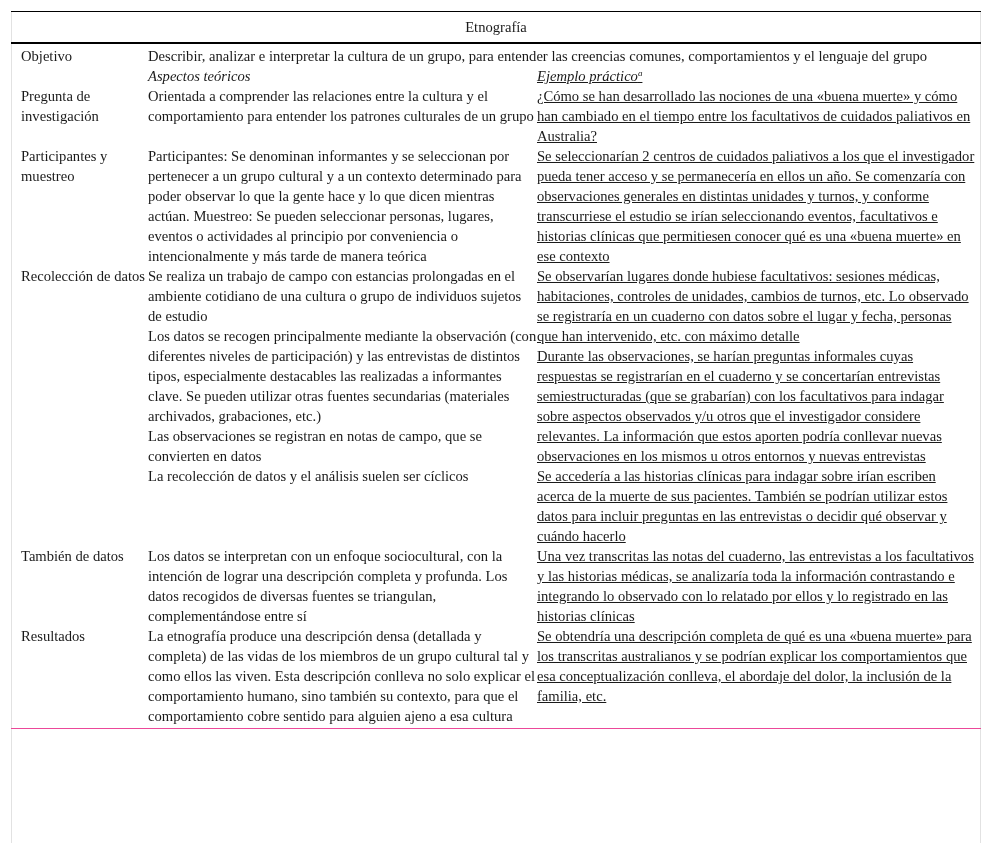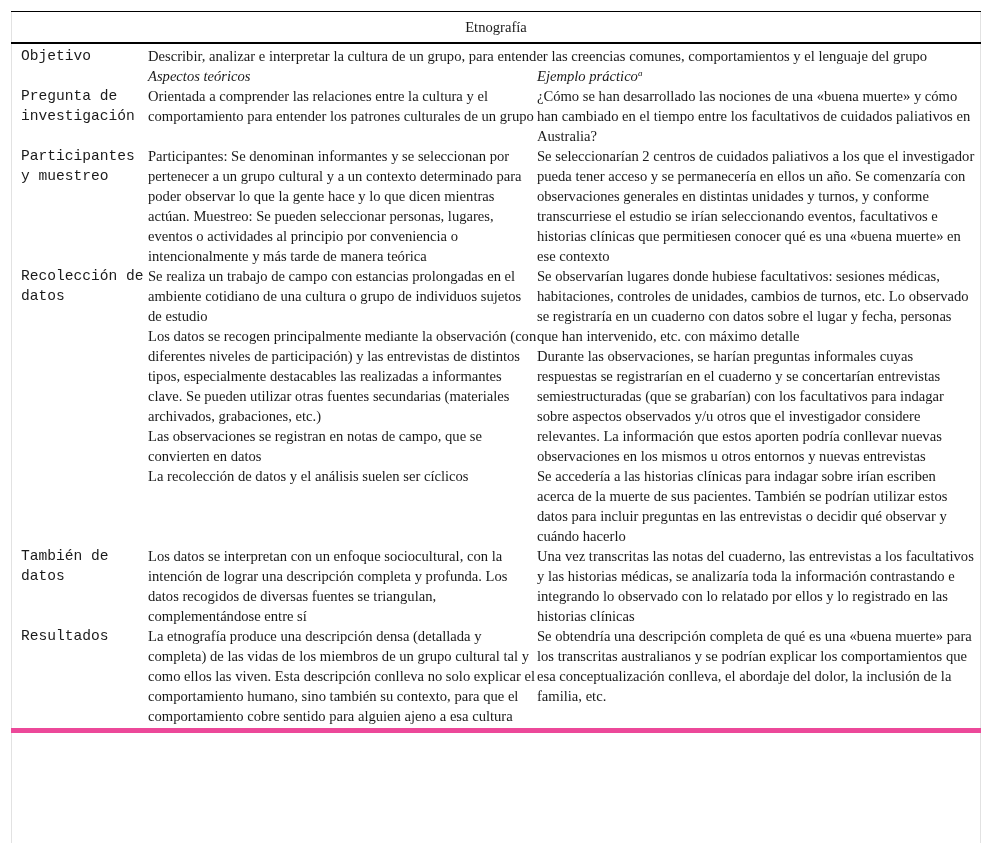--- a/index.html
+++ b/index.html
@@ -38,25 +38,25 @@
     text-align: center;
     height: 30px;
     padding: 0;
     border-top: 1px solid #000;
     border-bottom: 2px solid #000;
   }
   tbody td {
     vertical-align: top;
     padding: 0;
   }
-  td.label { width: 127px; padding-left: 10px; font-family: Liberation Mono, monospace; }
+  td.label { width: 127px; padding-left: 10px; }
   td.theory { width: 389px; }
-  td.example { padding-right: 6px; }
+  td.example { padding-right: 6px; text-decoration: underline; }
   tr.first td { padding-top: 2px; }
-  tr.last td { padding-bottom: 2px; border-bottom: 5px solid #ec4899; }
+  tr.last td { padding-bottom: 2px; border-bottom: 1px solid #ec4899; }
   .italic { font-style: italic; }
   sup { font-size: 9px; line-height: 0; vertical-align: 5px; font-style: italic; }
   .para { display: block; }
 </style>
 </head>
 <body>
 
 <div class="frame"></div>
 
 <table>

